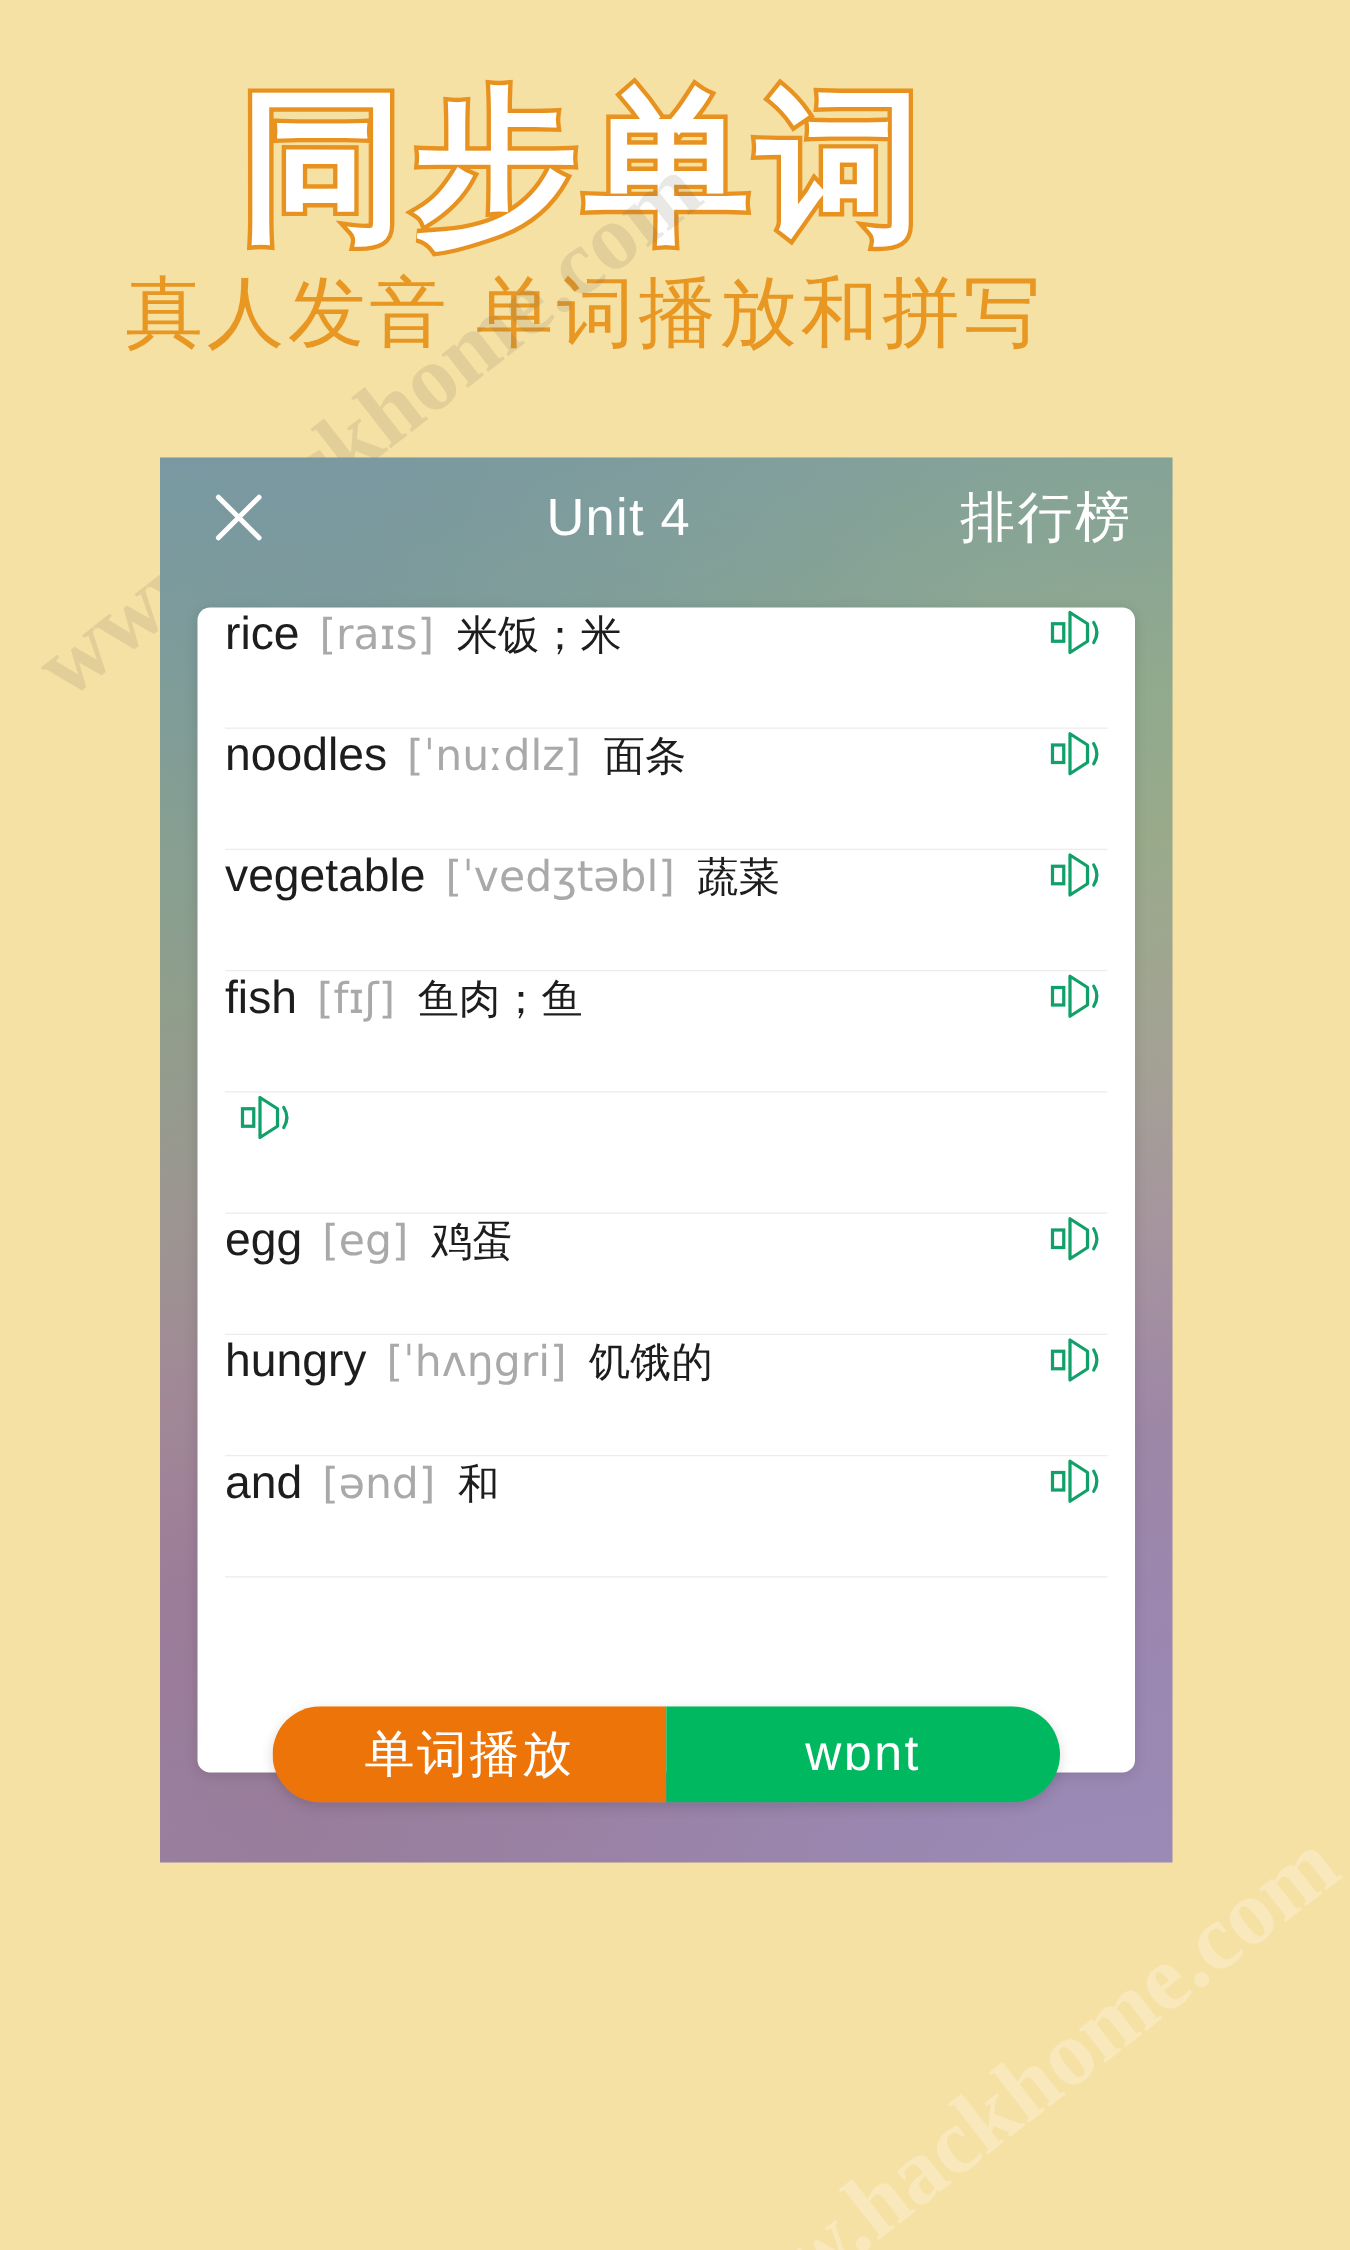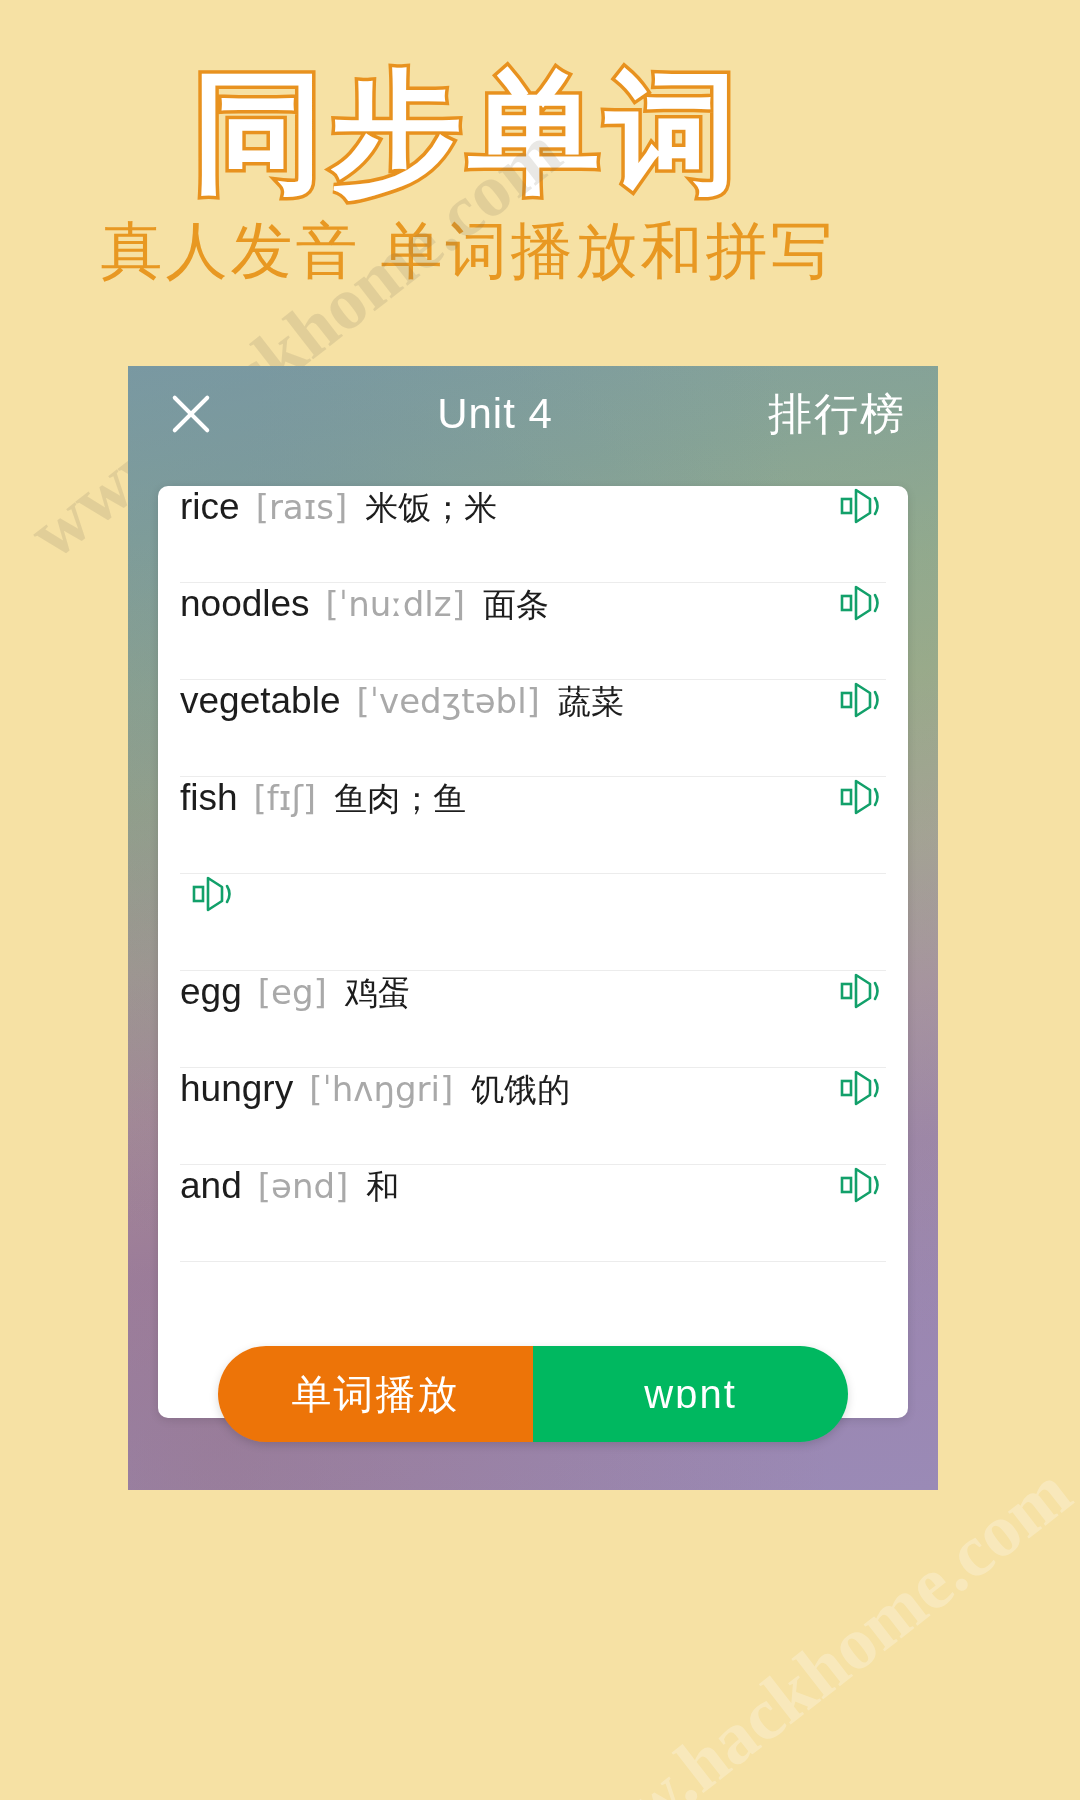--- a/index.html
+++ b/index.html
@@ -193,21 +193,21 @@
     z-index: 3;
     left: 0;
     bottom: 48px;
     width: 810px;
     display: flex;
     justify-content: center;
   }
   .btn-group {
     display: flex;
     width: 630px;
-    height: 96px;
+    height: 77px;
     border-radius: 48px;
     overflow: hidden;
     box-shadow: 0 3px 10px rgba(0,0,0,0.15);
   }
   .btn {
     flex: 1 1 50%;
     display: flex;
     align-items: center;
     justify-content: center;
     color: #ffffff;

